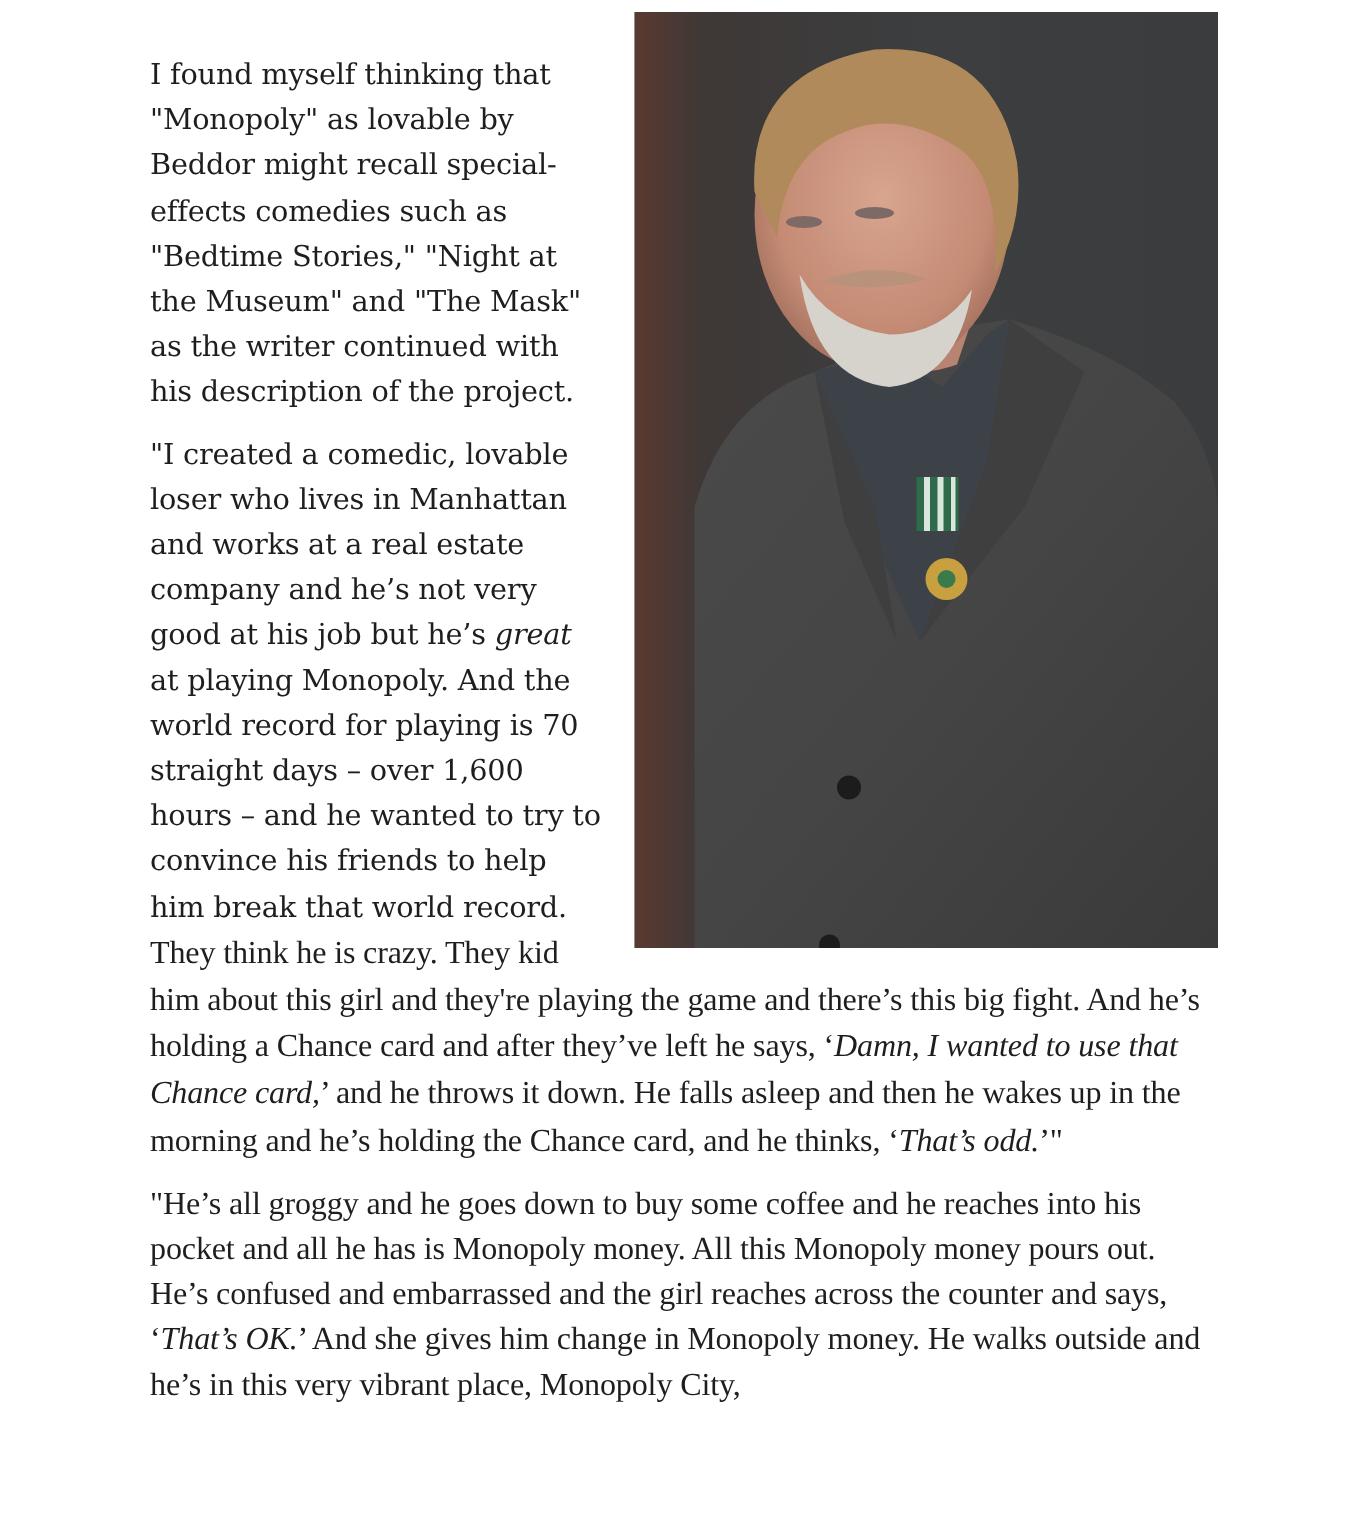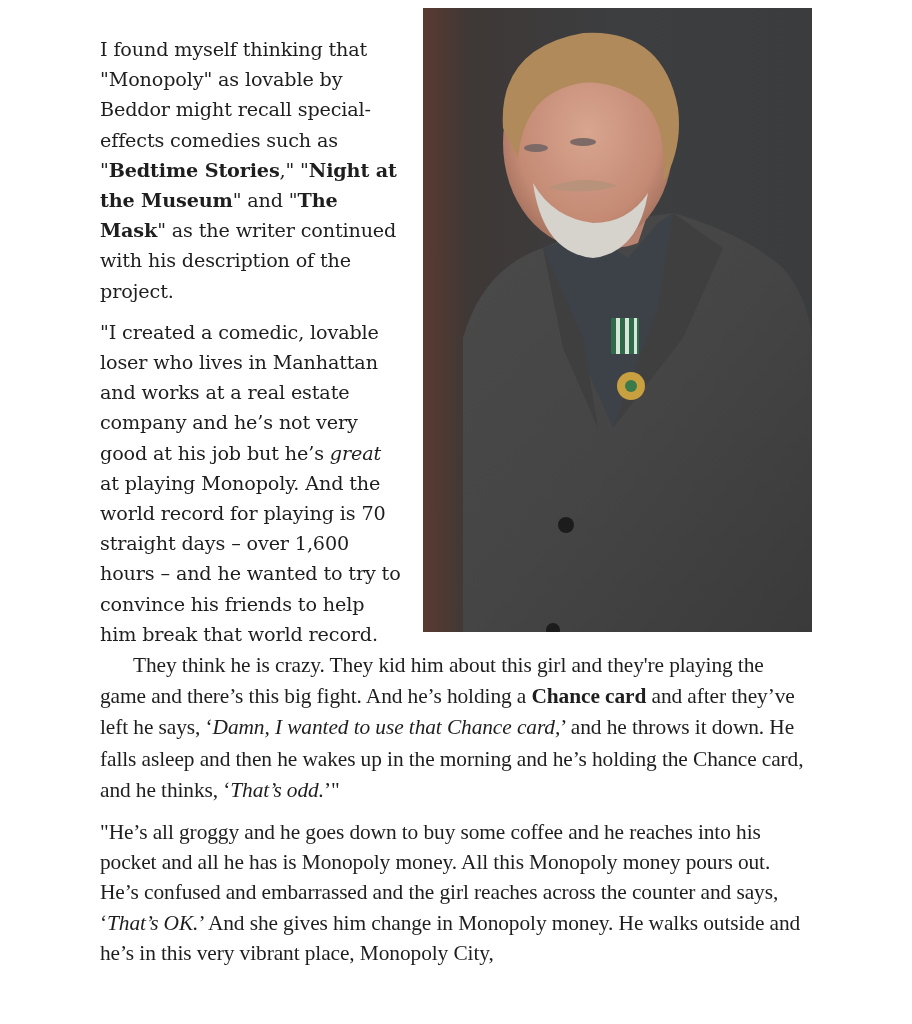--- a/index.html
+++ b/index.html
@@ -31,27 +31,26 @@
     float: right;
     width: 389px;
     height: 624px;
     margin: -27px 0 0 18px;
     position: relative;
     overflow: hidden;
     background: #3c3d3e;
   }
   .photo svg { display: block; width: 100%; height: 100%; }
   .narrow { width: 305px; }
-  b { font-weight: bold; text-align: right; }
+  b { font-weight: normal; text-align: right; }
   i { font-style: italic; }
   .wide {
     font-family: "Liberation Serif", "DejaVu Serif", serif;
     font-size: 21.4px;
     letter-spacing: -0.1px;
-    margin-left: 33px;
   }
 </style>
 </head>
 <body>
 
 <div class="article">
 
   <div class="photo">
     <svg viewBox="0 0 389 624" preserveAspectRatio="none">
       <defs>

